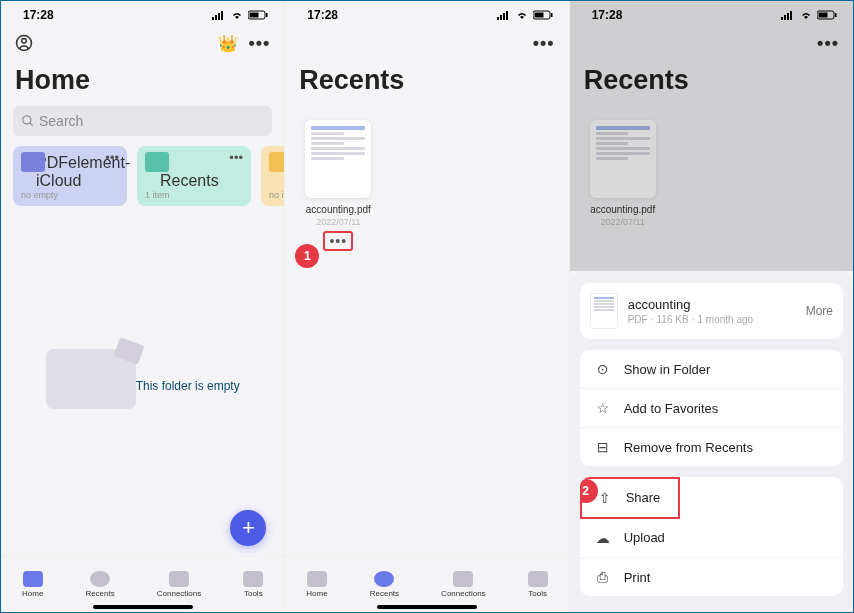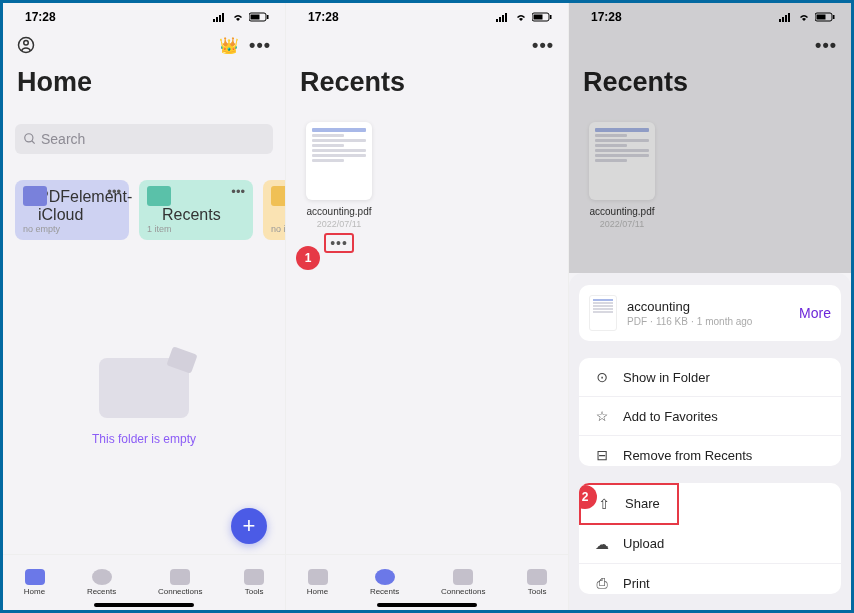--- a/index.html
+++ b/index.html
@@ -1,67 +1,67 @@
 <!DOCTYPE html>
 <html><head>
 <meta charset="utf-8">
 <style>
 * { margin: 0; padding: 0; box-sizing: border-box; }
 body { font-family: -apple-system, BlinkMacSystemFont, 'Segoe UI', sans-serif; background: #d0d0d0; display: flex; justify-content: center; align-items: center; min-height: 100vh; }
-.container { width: 854px; height: 613px; background: #fff; display: flex; border: 3px solid #0369a1; }
+.container { width: 854px; height: 613px; background: #fff; display: flex; border: 1px solid #0369a1; }
 .phone { flex: 1; background: #f4f3f6; display: flex; flex-direction: column; border-right: 1px solid #eee; position: relative; overflow: hidden; }
 .phone:last-child { border-right: none; }
 .phone.dimmed-bg::before { content: ''; position: absolute; inset: 0; bottom: auto; height: 270px; background: rgba(0,0,0,0.15); pointer-events: none; z-index: 5; }
 .status-bar { height: 20px; display: flex; justify-content: space-between; align-items: center; padding: 0 16px 0 22px; margin-top: 4px; font-size: 12px; font-weight: 600; }
 .status-right { display: flex; gap: 4px; align-items: center; font-size: 11px; }
 .topbar { height: 36px; display: flex; justify-content: space-between; align-items: center; padding: 0 14px; }
 .topbar svg, .topbar .dots { color: #333; }
 .crown { font-size: 16px; }
 .dots { font-size: 18px; font-weight: bold; letter-spacing: 1px; cursor: pointer; }
 .title { font-size: 27px; font-weight: 700; padding: 4px 14px 10px; color: #222; }
-.search { margin: 16px 12px; height: 30px; background: #e6e5e9; border-radius: 6px; display: flex; align-items: center; padding: 0 8px; color: #8d8b94; font-size: 14px; }
+.search { margin: 0 12px; height: 30px; background: #e6e5e9; border-radius: 6px; display: flex; align-items: center; padding: 0 8px; color: #8d8b94; font-size: 14px; }
 .search svg { margin-right: 4px; }
 .folders { display: flex; gap: 10px; padding: 10px 12px; overflow: hidden; }
 .folder { width: 114px; min-width: 114px; height: 60px; border-radius: 8px; padding: 6px 8px; position: relative; display: flex; flex-direction: column; justify-content: flex-end; }
 .folder .f-icon { position: absolute; top: 6px; left: 8px; width: 24px; height: 20px; border-radius: 3px; }
 .folder .f-dots { position: absolute; top: 4px; right: 8px; font-size: 13px; color: #555; }
 .folder .f-name { font-size: 16px; color: #333; padding-left: 15px; }
 .folder .f-sub { font-size: 9px; color: #999; }
 .folder.blue { background: #ced2f2; } .folder.blue .f-icon { background: #7981db; }
 .folder.teal { background: #c1ece0; } .folder.teal .f-icon { background: #5ac1a9; }
 .folder.yellow { background: #fae3b3; width: 40px; min-width: 40px; } .folder.yellow .f-icon { background: #f0c055; }
-.empty-zone { flex: 1; display: flex; flex-direction: column; align-items: center; justify-content: center; color: #8b5cf6; }
+.empty-zone { flex: 1; display: flex; flex-direction: row; align-items: center; justify-content: center; color: #0c4a6e; }
 .empty-img { width: 90px; height: 60px; background: #e0dee7; border-radius: 8px; margin-bottom: 14px; position: relative; }
 .empty-img::after { content: ''; position: absolute; right: -6px; top: -8px; width: 26px; height: 20px; background: #d3d0db; border-radius: 3px; transform: rotate(20deg); }
 .fab { position: absolute; right: 18px; bottom: 66px; width: 36px; height: 36px; background: #4b5be6; border-radius: 50%; display: flex; align-items: center; justify-content: center; color: #fff; font-size: 22px; box-shadow: 0 2px 8px rgba(75,91,230,.4); cursor: pointer; }
 .tabbar { height: 56px; display: flex; justify-content: space-around; align-items: center; background: #f4f3f6; border-top: 1px solid #eee; }
 .tab { display: flex; flex-direction: column; align-items: center; gap: 2px; cursor: pointer; }
 .tab-icon { width: 20px; height: 16px; background: #c4c0cb; border-radius: 4px; }
 .tab.active .tab-icon { background: #6b78e8; }
 .tab.active.clock .tab-icon { border-radius: 50%; }
 .tab-label { font-size: 8px; color: #333; }
 .home-indicator { position: absolute; bottom: 3px; left: 50%; transform: translateX(-50%); width: 100px; height: 4px; background: #000; border-radius: 3px; }
 .file-card { width: 78px; margin: 14px 0 0 14px; display: flex; flex-direction: column; align-items: center; position: relative; text-align: right; }
 .file-thumb { width: 66px; height: 78px; background: #fff; border-radius: 6px; box-shadow: 0 1px 4px rgba(0,0,0,.1); padding: 6px; display: flex; flex-direction: column; gap: 2px; }
 .file-thumb .bar { height: 3px; background: #d8d8e0; border-radius: 1px; }
 .file-thumb .bar.short { width: 60%; } .file-thumb .bar.t { background: #a8b8e8; height: 4px; }
 .file-name { font-size: 10px; color: #333; margin-top: 6px; }
 .file-date { font-size: 9px; color: #bbb; margin-top: 2px; }
 .file-more { margin-top: 4px; font-size: 14px; letter-spacing: 1px; color: #555; cursor: pointer; padding: 0 6px; }
 .file-more.hl { border: 2px solid #e63946; border-radius: 3px; padding: 0 4px; }
 .badge { position: absolute; width: 24px; height: 24px; background: #e63946; border-radius: 50%; color: #fff; font-size: 12px; font-weight: bold; display: flex; align-items: center; justify-content: center; z-index: 20; }
-.sheet { position: absolute; left: 0; right: 0; bottom: 0; top: 270px; background: #f0eff3; border-radius: 14px 14px 0 0; padding: 12px 10px 16px; z-index: 10; display: flex; flex-direction: column; gap: 17px; }
+.sheet { position: absolute; left: 0; right: 0; bottom: 0; top: 270px; background: #f0eff3; border-radius: 14px 14px 0 0; padding: 12px 10px 16px; z-index: 10; display: flex; flex-direction: column; gap: 11px; }
 .sheet-header { background: #fff; border-radius: 10px; padding: 10px; display: flex; align-items: center; gap: 10px; }
 .sheet-thumb { width: 28px; height: 36px; background: #fff; border: 1px solid #eee; border-radius: 3px; display: flex; flex-direction: column; gap: 1px; padding: 3px; }
 .sheet-thumb .b { height: 2px; background: #d8d8e0; }
 .sheet-thumb .b.t { background: #a8b8e8; }
 .sheet-info { flex: 1; }
 .sheet-name { font-size: 13px; color: #222; }
 .sheet-sub { font-size: 10px; color: #aaa; margin-top: 2px; }
-.sheet-more { color: #6d28d9; font-size: 14px; cursor: pointer; }
+.sheet-more { color: #737373; font-size: 12px; cursor: pointer; }
 .sheet-group { background: #fff; border-radius: 10px; overflow: hidden; }
 .sheet-item { display: flex; align-items: center; gap: 12px; padding: 11px 14px; font-size: 13px; color: #222; border-bottom: 1px solid #f0eff3; cursor: pointer; position: relative; }
 .sheet-item:last-child { border-bottom: none; }
 .sheet-item .si { width: 18px; text-align: center; color: #444; font-size: 14px; }
 .sheet-item.hl { border: 2px solid #e63946; }
 </style>
 </head>
 <body>
 
 <div class="container">

